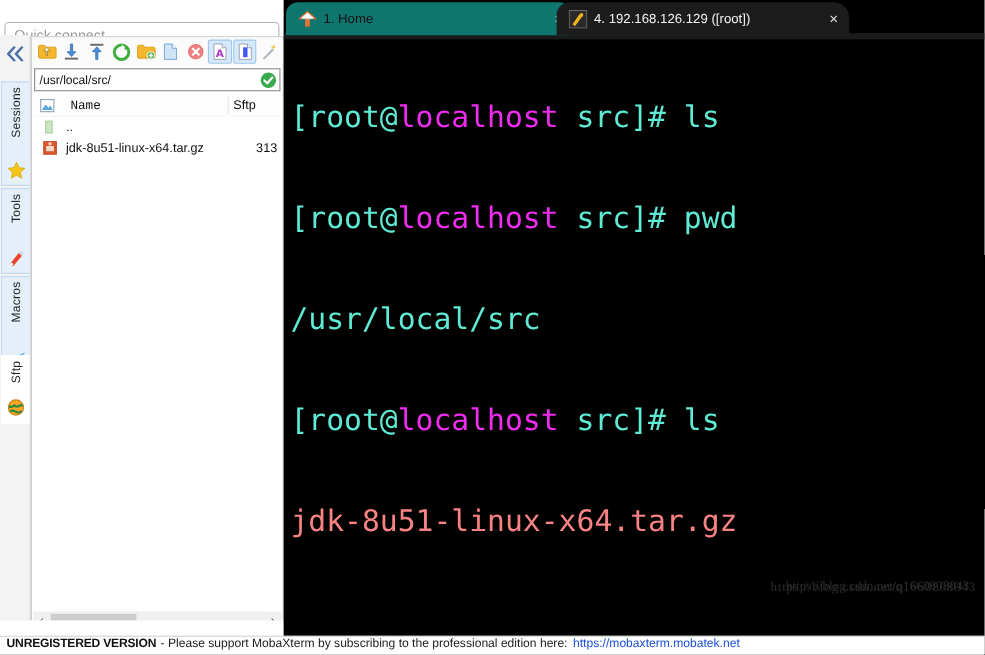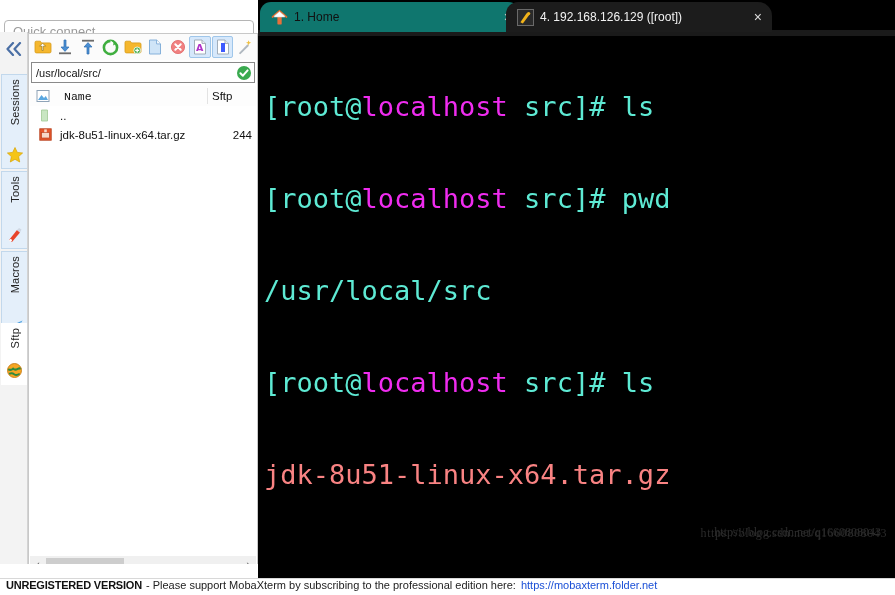--- a/index.html
+++ b/index.html
@@ -589,21 +589,21 @@
 
       <div class="file-row">
         <div class="f-icon">
           <svg width="13" height="13" viewBox="0 0 13 13">
             <rect x="0.8" y="0.8" width="11.4" height="11.4" fill="#e7572b" stroke="#b9431f" stroke-width="0.9"></rect>
             <rect x="2.6" y="4.4" width="7.8" height="5.6" fill="#f7d9c8" stroke="#b9431f" stroke-width="0.7"></rect>
             <rect x="5.2" y="1.4" width="2.6" height="2.8" fill="#f7d9c8"></rect>
           </svg>
         </div>
         <div class="f-name">jdk-8u51-linux-x64.tar.gz</div>
-        <div class="f-size">244</div>
+        <div class="f-size">313</div>
       </div>
 
     </div>
 
     <div id="hscroll">
       <div class="arrow">‹</div>
       <div class="track">
         <div class="thumb"></div>
       </div>
       <div class="arrow">›</div>
@@ -665,14 +665,14 @@
   <div id="watermark">
     <span class="wm wm1">https://blog.csdn.net/q1660808043</span>
     <span class="wm wm2">https://blog.csdn.net/q1660808043</span>
   </div>
 
 </div>
 
 <div id="statusbar">
   <span id="status-unreg">UNREGISTERED VERSION</span>
   <span id="status-msg">-  Please support MobaXterm by subscribing to the professional edition here:</span>
-  <a id="status-link" href="#">https://mobaxterm.folder.net</a>
+  <a id="status-link" href="#">https://mobaxterm.mobatek.net</a>
 </div>
 
 </body></html>

